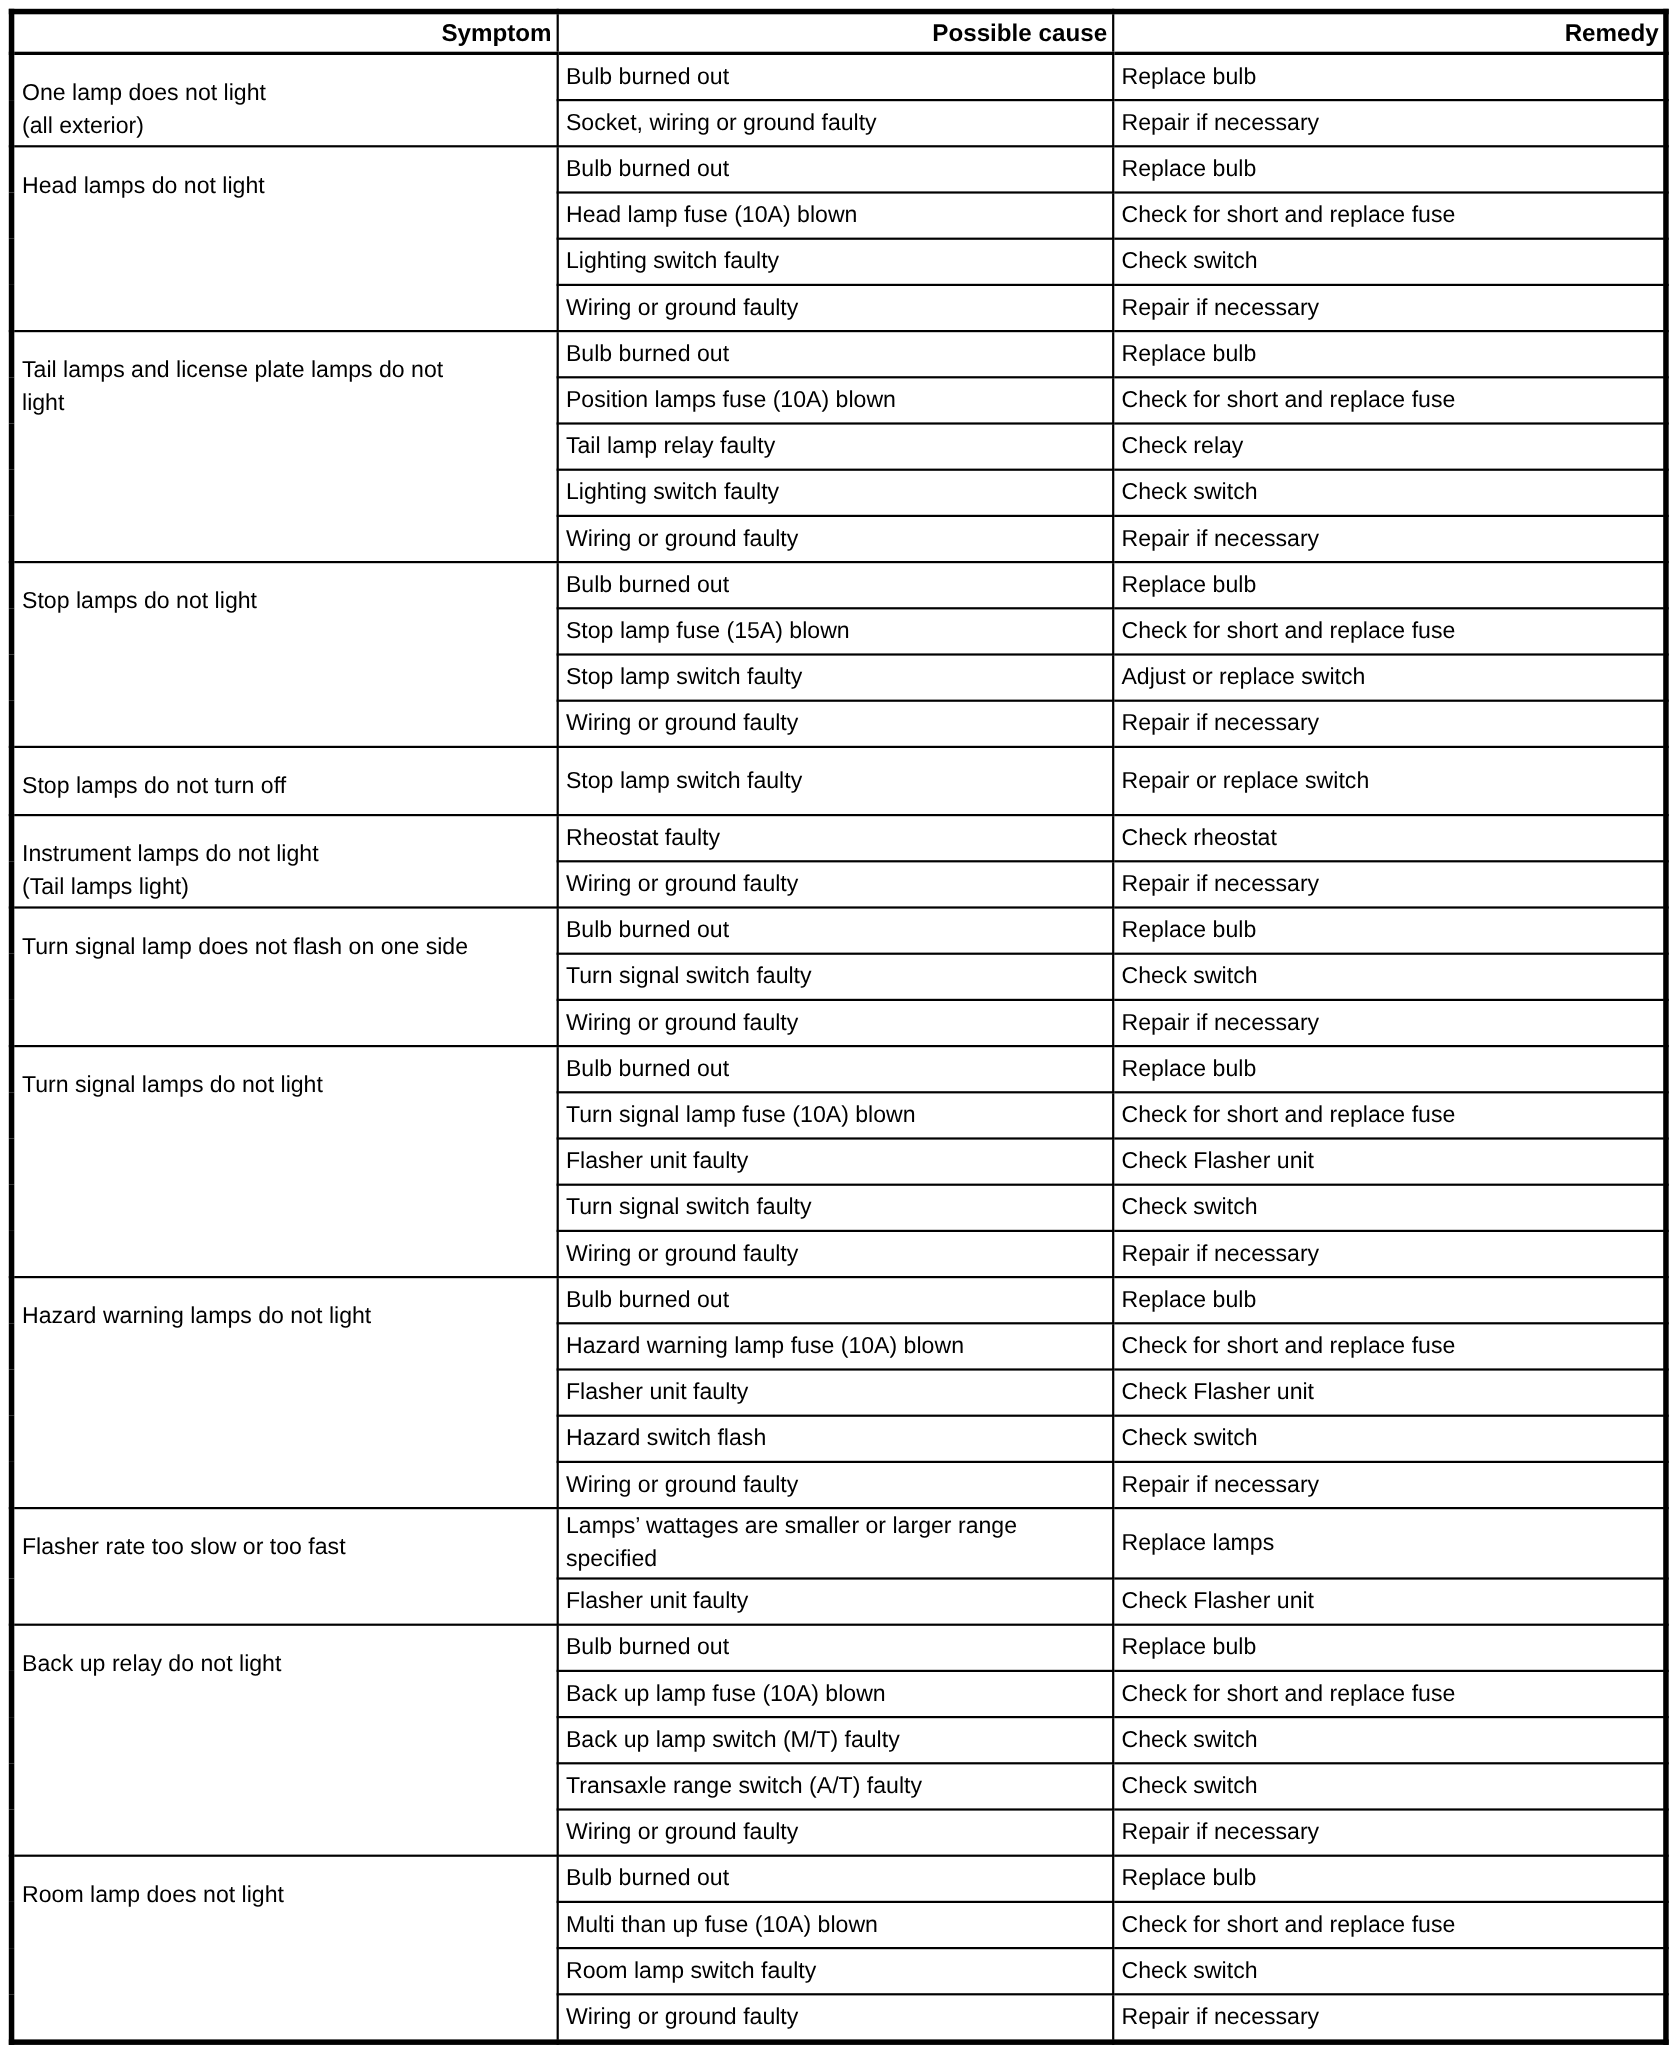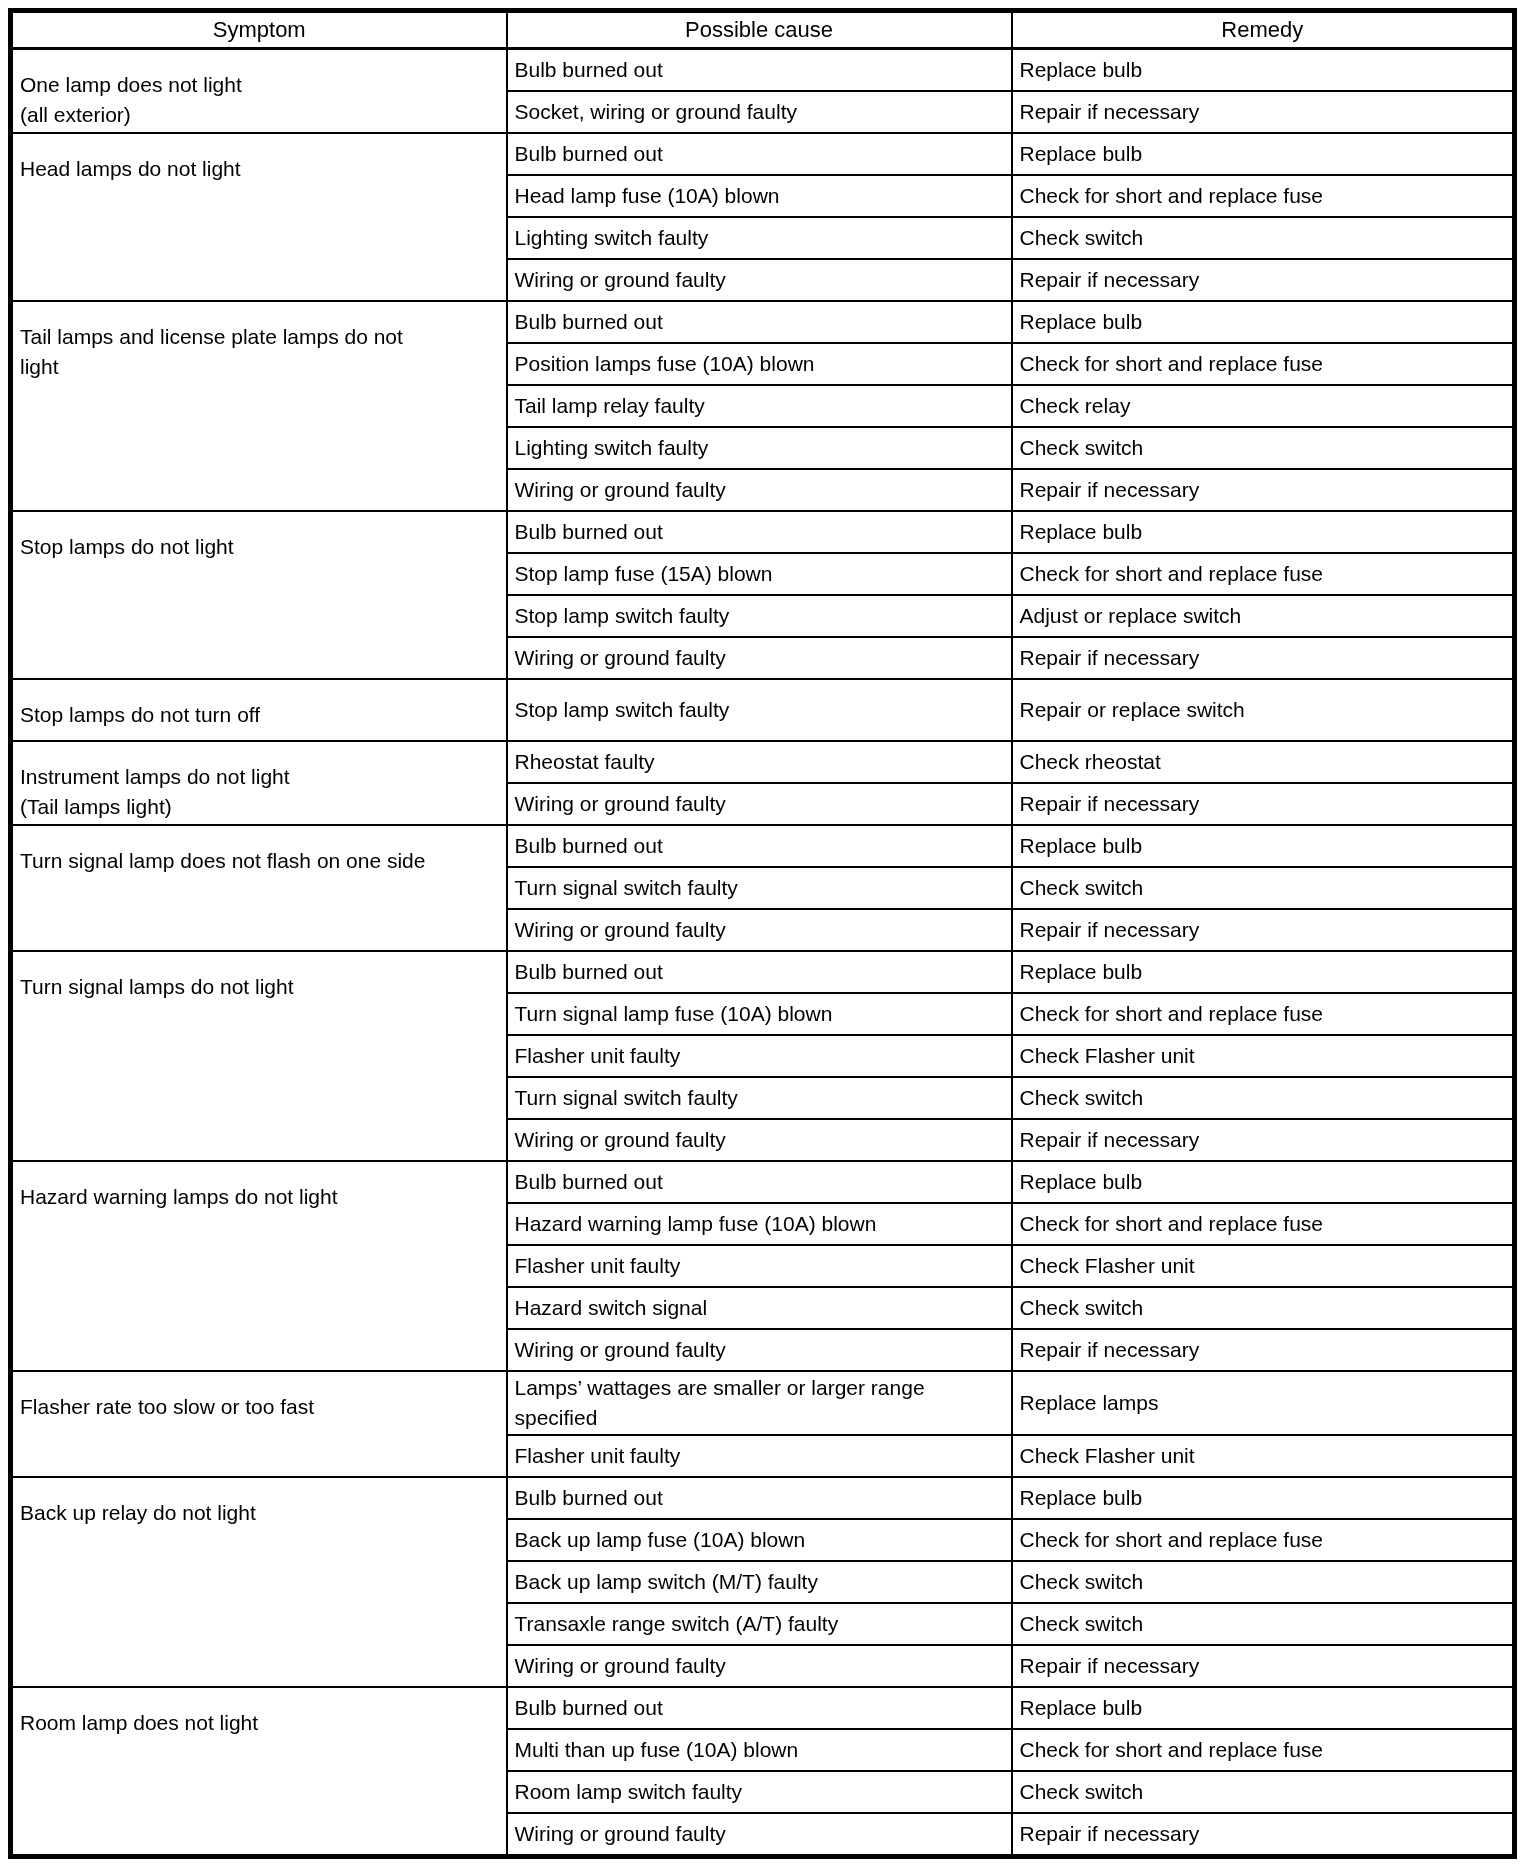--- a/index.html
+++ b/index.html
@@ -16,22 +16,22 @@
     width: 1504px;
     border-collapse: collapse;
     table-layout: fixed;
     border: 5px solid #000000;
   }
   th {
     border: 2px solid #000000;
     border-bottom: 3px solid #000000;
     height: 34px;
     font-size: 22px;
-    font-weight: normal;
-    text-align: center;
+    font-weight: bold;
+    text-align: right;
     vertical-align: middle;
     padding: 0 4px;
   }
   td {
     border: 2px solid #000000;
     height: 40px;
     font-size: 21px;
     line-height: 1.45;
     padding: 0 8px 0 7px;
     vertical-align: middle;
@@ -204,21 +204,21 @@
       </tr>
       <tr>
         <td>Hazard warning lamp fuse (10A) blown</td>
         <td>Check for short and replace fuse</td>
       </tr>
       <tr>
         <td>Flasher unit faulty</td>
         <td>Check Flasher unit</td>
       </tr>
       <tr>
-        <td>Hazard switch signal</td>
+        <td>Hazard switch flash</td>
         <td>Check switch</td>
       </tr>
       <tr>
         <td>Wiring or ground faulty</td>
         <td>Repair if necessary</td>
       </tr>
     </tbody>
     <tbody>
       <tr class="tall">
         <td class="symptom" rowspan="2">Flasher rate too slow or too fast</td>

